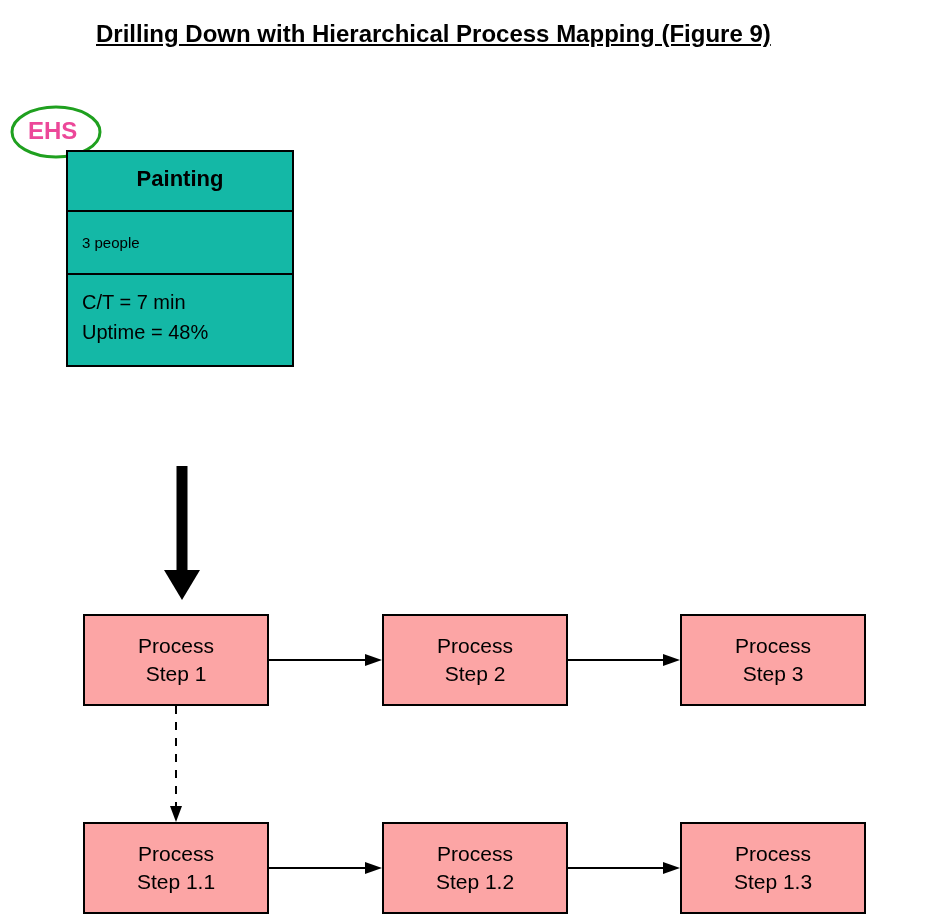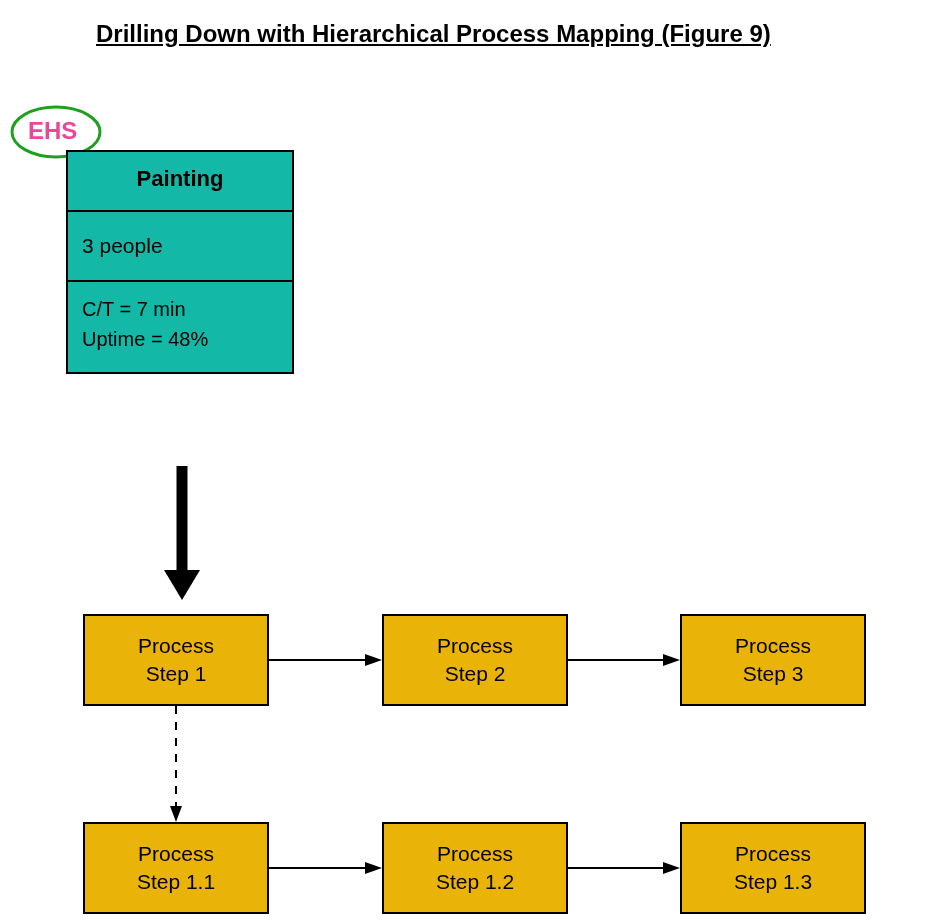--- a/index.html
+++ b/index.html
@@ -53,39 +53,39 @@
     }
     .process-box-header {
       text-align: center;
       font-weight: bold;
       font-size: 22px;
       padding: 14px 8px 18px 8px;
       border-bottom: 2px solid #000;
     }
     .process-box-mid {
       padding: 22px 14px 22px 14px;
-      font-size: 21px;
+      font-size: 15px;
       border-bottom: 2px solid #000;
     }
     .process-box-bottom {
       padding: 12px 14px 18px 14px;
       font-size: 20px;
       line-height: 1.5;
     }
     .down-arrow {
       position: absolute;
       top: 462px;
       left: 160px;
     }
     .step-box {
       position: absolute;
       width: 186px;
       height: 92px;
       border: 2px solid #000;
-      background: #eab308;
+      background: #fca5a5;
       display: flex;
       flex-direction: column;
       align-items: center;
       justify-content: center;
       font-size: 21px;
       line-height: 1.35;
       text-align: center;
     }
     .row1-top { top: 614px; }
     .row2-top { top: 822px; }

